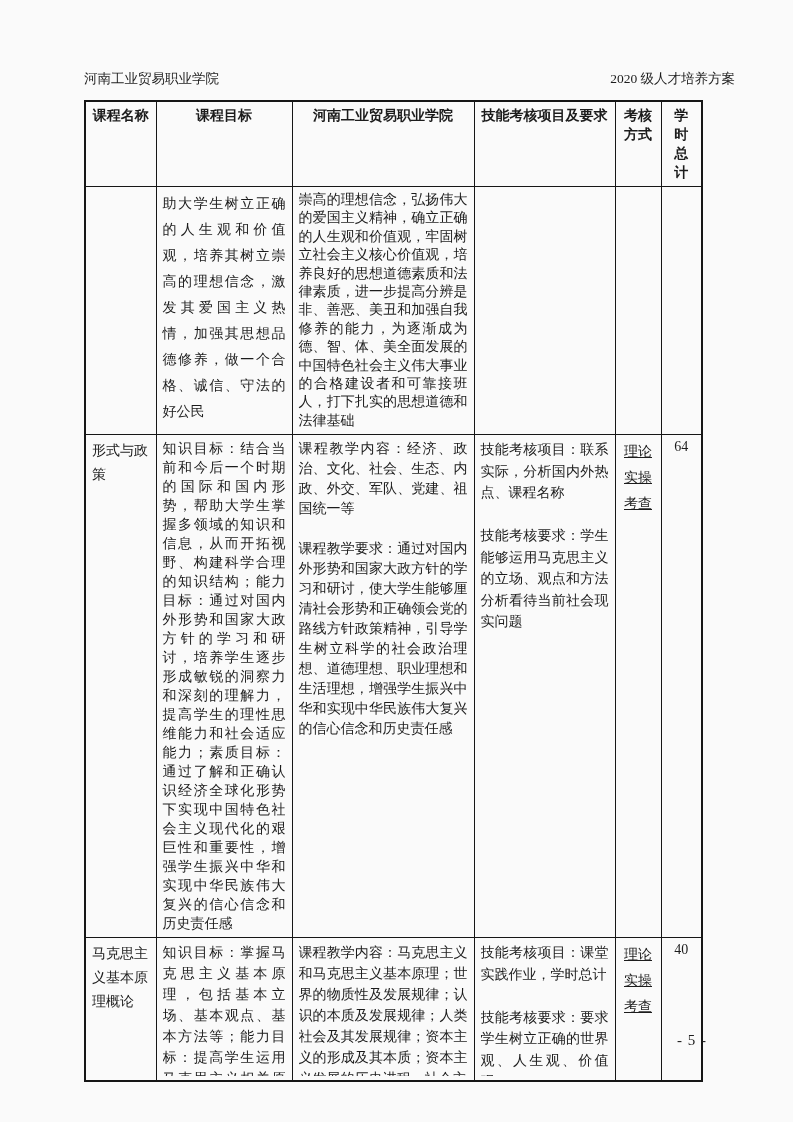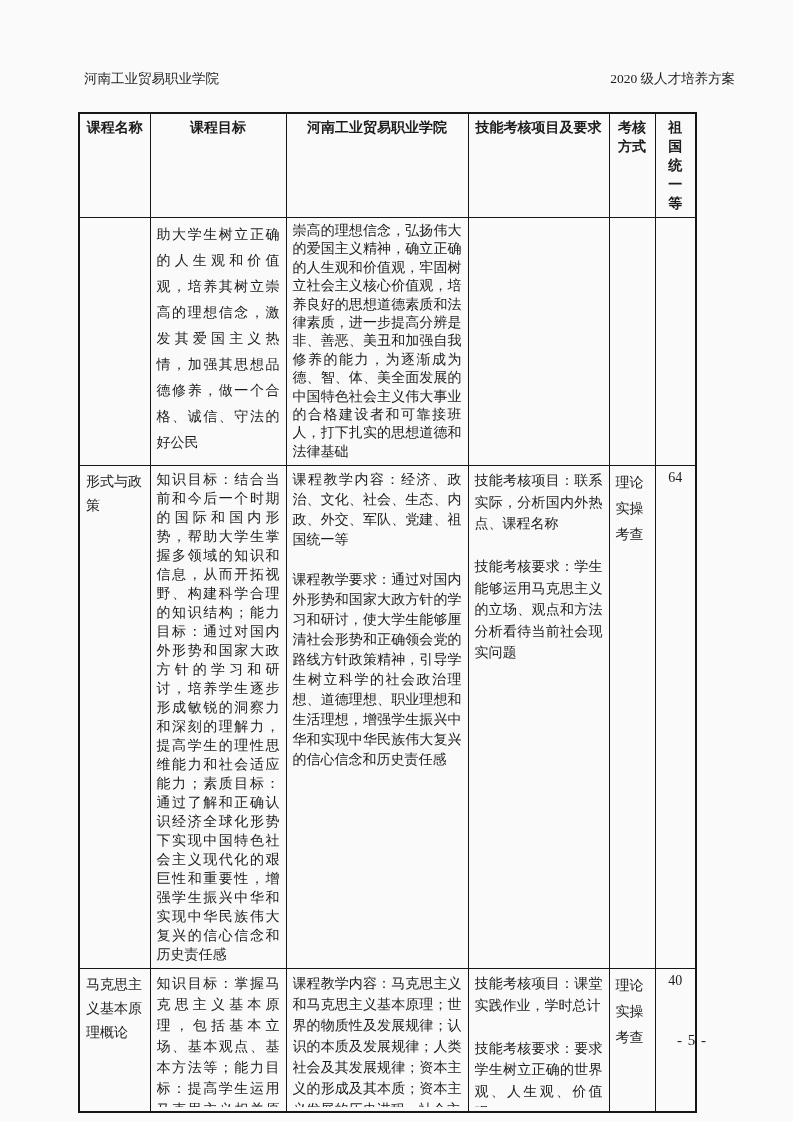--- a/index.html
+++ b/index.html
@@ -11,26 +11,25 @@
     color:#1c1c1c;
     overflow:hidden;
     margin:0 auto;
   }
   .page-header{
     position:absolute;top:70px;left:84px;right:58px;
     display:flex;justify-content:space-between;
     font-size:13.5px;line-height:18px;
   }
   table.doc{
-    position:absolute;top:100px;left:78px;
+    position:absolute;top:100px;left:84px;
     width:617px;
     border-collapse:collapse;
     table-layout:fixed;
     border:2px solid #161616;
-    margin-top:12px;
   }
   table.doc th,table.doc td{
     border:1px solid #161616;
     padding:4px 6px;
     font-size:14px;
     vertical-align:top;
     overflow:hidden;
   }
   thead tr{height:43px;}
   thead th{
@@ -48,23 +47,24 @@
   td.c-name{
     vertical-align:middle;
     text-align:left;
     line-height:24px;
     padding-left:5px;padding-right:3px;
   }
   td.just{text-align:justify;}
   td.pre{white-space:pre-line;}
   td.v-mid{vertical-align:middle;}
   td.c-method{
-    vertical-align:middle;text-align:left;
+    vertical-align:middle;text-align:center;
     white-space:pre-line;line-height:26px;
     padding:2px 2px;
+    text-decoration:underline;
   }
   td.c-hours{
     vertical-align:middle;text-align:center;
     font-size:14px;
   }
   .lh26{line-height:26px;}
   .lh205{line-height:19px;}
   .lh20{line-height:20px;}
   .lh215{line-height:21.5px;}
   .lh185{line-height:18.4px;}
@@ -94,21 +94,21 @@
       <col style="width:46px">
       <col style="width:41px">
     </colgroup>
     <thead>
       <tr>
         <th>课程名称</th>
         <th>课程目标</th>
         <th>河南工业贸易职业学院</th>
         <th>技能考核项目及要求</th>
         <th>考核方式</th>
-        <th>祖国统一等</th>
+        <th>学时总计</th>
       </tr>
     </thead>
     <tbody>
       <tr class="r1">
         <td class="c-name"></td>
         <td class="just lh26">助大学生树立正确的人生观和价值观，培养其树立崇高的理想信念，激发其爱国主义热情，加强其思想品德修养，做一个合格、诚信、守法的好公民</td>
         <td class="just pre lh185">崇高的理想信念，弘扬伟大的爱国主义精神，确立正确的人生观和价值观，牢固树立社会主义核心价值观，培养良好的思想道德素质和法律素质，进一步提高分辨是非、善恶、美丑和加强自我修养的能力，为逐渐成为德、智、体、美全面发展的中国特色社会主义伟大事业的合格建设者和可靠接班人，打下扎实的思想道德和法律基础</td>
         <td class="just pre lh215"></td>
         <td class="c-method"></td>
         <td class="c-hours"></td>

